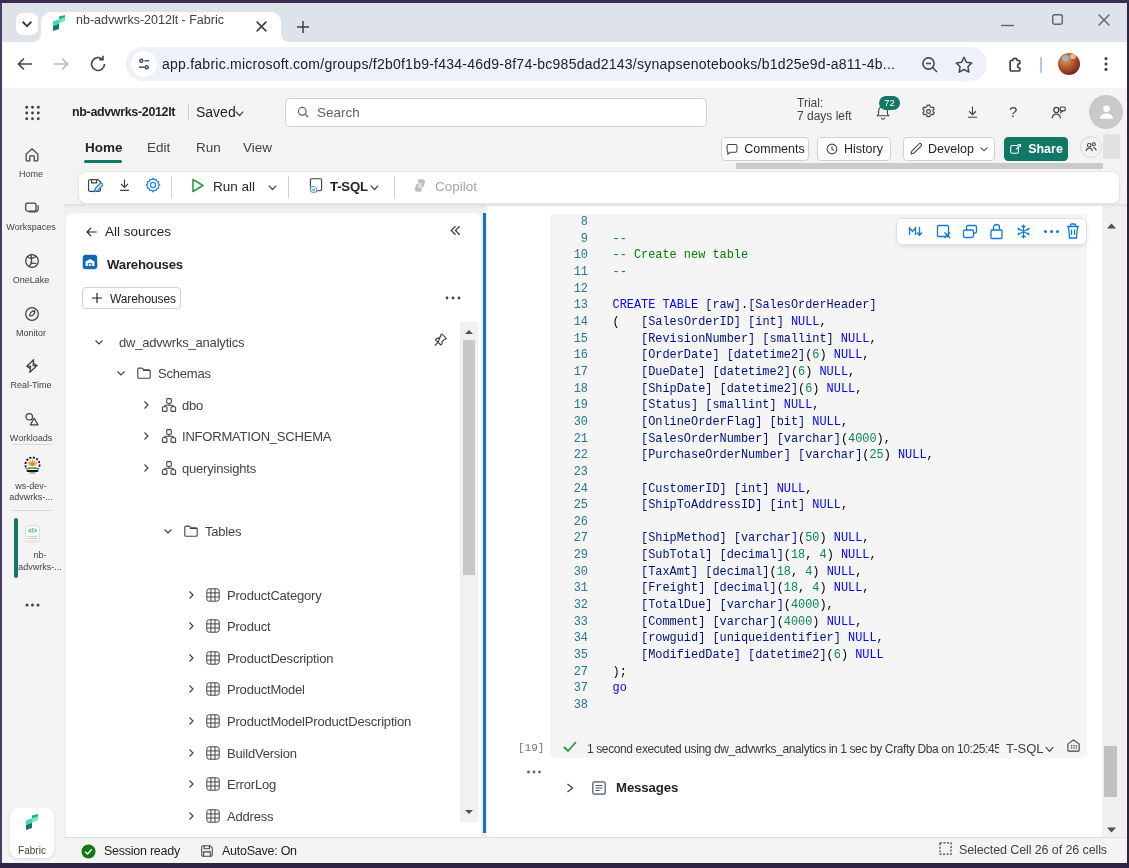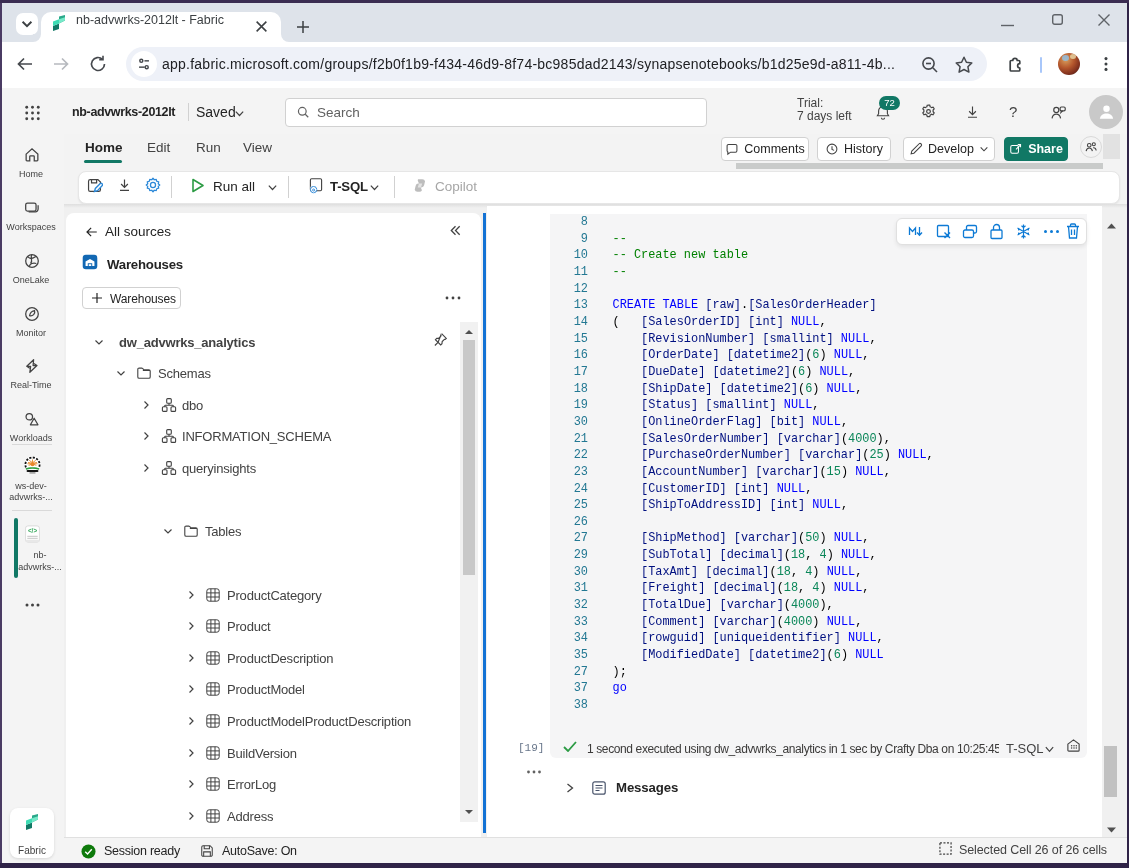--- a/index.html
+++ b/index.html
@@ -463,21 +463,21 @@
     </svg>
   </div>
 
 <div class="abs" style="left:66px;top:213px;width:415px;height:624px;overflow:hidden">
 <div class="trow" style="top:115px">
       <span style="position:absolute;left:27px;top:50%;transform:translateY(-50%);width:12px;height:12px">
         <svg class="tchev" viewBox="0 0 12 12">
           <path d="M2.5 4.5 L6 8 L9.5 4.5" fill="none" stroke="#424242" stroke-width="1.2"></path>
         </svg>
       </span>
-      <span style="position:absolute;left:53px;top:50%;transform:translateY(-50%);font-weight:700;white-space:nowrap">dw_advwrks_analytics</span>
+      <span style="position:absolute;left:53px;top:50%;transform:translateY(-50%);font-weight:400;white-space:nowrap">dw_advwrks_analytics</span>
     </div>
 <div class="trow" style="top:146px">
       <span style="position:absolute;left:49px;top:50%;transform:translateY(-50%);width:12px;height:12px">
         <svg class="tchev" viewBox="0 0 12 12">
           <path d="M2.5 4.5 L6 8 L9.5 4.5" fill="none" stroke="#424242" stroke-width="1.2"></path>
         </svg>
       </span>
       <span style="position:absolute;left:70px;top:50%;transform:translateY(-50%);width:16px;height:16px">
         <svg class="ticon" viewBox="0 0 16 16">
           <path d="M1.8 12 V4.4 a1.3 1.3 0 0 1 1.3 -1.3 h2.7 a1 1 0 0 1 0.7 0.3 l1.3 1.3 h5.1 a1.3 1.3 0 0 1 1.3 1.3 V12 a1.3 1.3 0 0 1 -1.3 1.3 H3.1 A1.3 1.3 0 0 1 1.8 12 Z M7.8 4.7 l-0.5 0.8 h6.9" fill="none" stroke="#424242" stroke-width="1.1" stroke-linejoin="round"></path>
@@ -684,21 +684,21 @@
 <div class="cl"><span class="ln">13</span><span class="ct"><span style="color:#0000ff">CREATE</span> <span style="color:#0000ff">TABLE</span> <span style="color:#001080">[raw]</span><span style="color:#000000">.</span><span style="color:#001080">[SalesOrderHeader]</span></span></div>
 <div class="cl"><span class="ln">14</span><span class="ct"><span style="color:#000000">(</span>   <span style="color:#001080">[SalesOrderID]</span> <span style="color:#001080">[int]</span> <span style="color:#0000ff">NULL</span><span style="color:#000000">,</span></span></div>
 <div class="cl"><span class="ln">15</span><span class="ct">    <span style="color:#001080">[RevisionNumber]</span> <span style="color:#001080">[smallint]</span> <span style="color:#0000ff">NULL</span><span style="color:#000000">,</span></span></div>
 <div class="cl"><span class="ln">16</span><span class="ct">    <span style="color:#001080">[OrderDate]</span> <span style="color:#001080">[datetime2]</span><span style="color:#000000">(</span><span style="color:#098658">6</span><span style="color:#000000">)</span> <span style="color:#0000ff">NULL</span><span style="color:#000000">,</span></span></div>
 <div class="cl"><span class="ln">17</span><span class="ct">    <span style="color:#001080">[DueDate]</span> <span style="color:#001080">[datetime2]</span><span style="color:#000000">(</span><span style="color:#098658">6</span><span style="color:#000000">)</span> <span style="color:#0000ff">NULL</span><span style="color:#000000">,</span></span></div>
 <div class="cl"><span class="ln">18</span><span class="ct">    <span style="color:#001080">[ShipDate]</span> <span style="color:#001080">[datetime2]</span><span style="color:#000000">(</span><span style="color:#098658">6</span><span style="color:#000000">)</span> <span style="color:#0000ff">NULL</span><span style="color:#000000">,</span></span></div>
 <div class="cl"><span class="ln">19</span><span class="ct">    <span style="color:#001080">[Status]</span> <span style="color:#001080">[smallint]</span> <span style="color:#0000ff">NULL</span><span style="color:#000000">,</span></span></div>
 <div class="cl"><span class="ln">30</span><span class="ct">    <span style="color:#001080">[OnlineOrderFlag]</span> <span style="color:#001080">[bit]</span> <span style="color:#0000ff">NULL</span><span style="color:#000000">,</span></span></div>
 <div class="cl"><span class="ln">21</span><span class="ct">    <span style="color:#001080">[SalesOrderNumber]</span> <span style="color:#001080">[varchar]</span><span style="color:#000000">(</span><span style="color:#098658">4000</span><span style="color:#000000">)</span><span style="color:#000000">,</span></span></div>
 <div class="cl"><span class="ln">22</span><span class="ct">    <span style="color:#001080">[PurchaseOrderNumber]</span> <span style="color:#001080">[varchar]</span><span style="color:#000000">(</span><span style="color:#098658">25</span><span style="color:#000000">)</span> <span style="color:#0000ff">NULL</span><span style="color:#000000">,</span></span></div>
-<div class="cl"><span class="ln">23</span><span class="ct">    <span style="color:#001080">[AccountNumber]</span> <span style="color:#001080">[varchar]</span><span style="color:#000000">(</span><span style="color:#098658">15</span><span style="color:#000000">)</span> <span style="color:#0000ff">NULL</span><span style="color:#000000">,</span></span></div>
+<div class="cl"><span class="ln">23</span></div>
 <div class="cl"><span class="ln">24</span><span class="ct">    <span style="color:#001080">[CustomerID]</span> <span style="color:#001080">[int]</span> <span style="color:#0000ff">NULL</span><span style="color:#000000">,</span></span></div>
 <div class="cl"><span class="ln">25</span><span class="ct">    <span style="color:#001080">[ShipToAddressID]</span> <span style="color:#001080">[int]</span> <span style="color:#0000ff">NULL</span><span style="color:#000000">,</span></span></div>
 <div class="cl"><span class="ln">26</span></div>
 <div class="cl"><span class="ln">27</span><span class="ct">    <span style="color:#001080">[ShipMethod]</span> <span style="color:#001080">[varchar]</span><span style="color:#000000">(</span><span style="color:#098658">50</span><span style="color:#000000">)</span> <span style="color:#0000ff">NULL</span><span style="color:#000000">,</span></span></div>
 <div class="cl"><span class="ln">29</span><span class="ct">    <span style="color:#001080">[SubTotal]</span> <span style="color:#001080">[decimal]</span><span style="color:#000000">(</span><span style="color:#098658">18</span><span style="color:#000000">,</span> <span style="color:#098658">4</span><span style="color:#000000">)</span> <span style="color:#0000ff">NULL</span><span style="color:#000000">,</span></span></div>
 <div class="cl"><span class="ln">30</span><span class="ct">    <span style="color:#001080">[TaxAmt]</span> <span style="color:#001080">[decimal]</span><span style="color:#000000">(</span><span style="color:#098658">18</span><span style="color:#000000">,</span> <span style="color:#098658">4</span><span style="color:#000000">)</span> <span style="color:#0000ff">NULL</span><span style="color:#000000">,</span></span></div>
 <div class="cl"><span class="ln">31</span><span class="ct">    <span style="color:#001080">[Freight]</span> <span style="color:#001080">[decimal]</span><span style="color:#000000">(</span><span style="color:#098658">18</span><span style="color:#000000">,</span> <span style="color:#098658">4</span><span style="color:#000000">)</span> <span style="color:#0000ff">NULL</span><span style="color:#000000">,</span></span></div>
 <div class="cl"><span class="ln">32</span><span class="ct">    <span style="color:#001080">[TotalDue]</span> <span style="color:#001080">[varchar]</span><span style="color:#000000">(</span><span style="color:#098658">4000</span><span style="color:#000000">)</span><span style="color:#000000">,</span></span></div>
 <div class="cl"><span class="ln">33</span><span class="ct">    <span style="color:#001080">[Comment]</span> <span style="color:#001080">[varchar]</span><span style="color:#000000">(</span><span style="color:#098658">4000</span><span style="color:#000000">)</span> <span style="color:#0000ff">NULL</span><span style="color:#000000">,</span></span></div>
 <div class="cl"><span class="ln">34</span><span class="ct">    <span style="color:#001080">[rowguid]</span> <span style="color:#001080">[uniqueidentifier]</span> <span style="color:#0000ff">NULL</span><span style="color:#000000">,</span></span></div>

